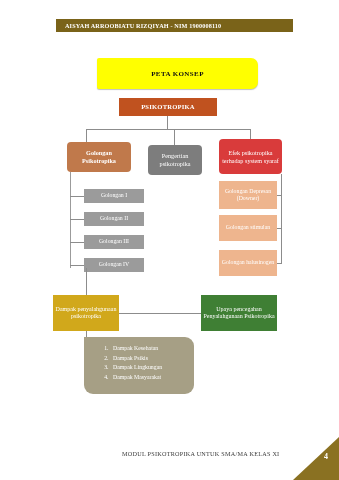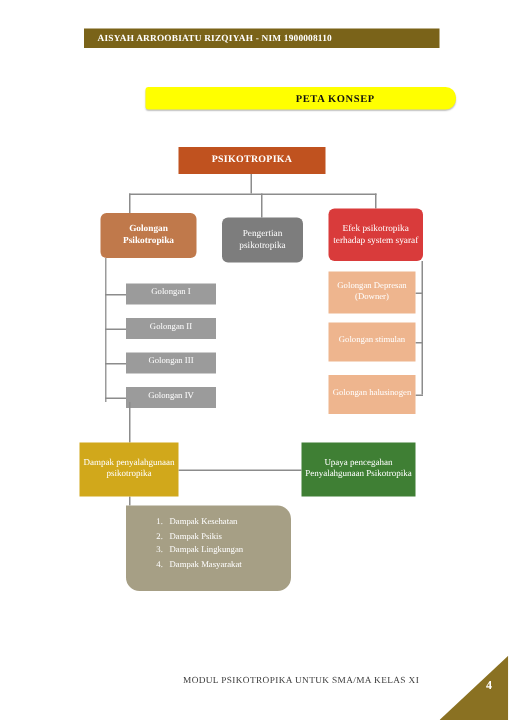--- a/index.html
+++ b/index.html
@@ -43,28 +43,27 @@
     font-weight: 700;
     white-space: nowrap;
   }
 
   
   .banner {
     position: absolute;
     left: 97px;
     top: 58px;
     width: 161px;
-    height: 15px;
+    height: 31px;
     background: #ffff00;
     border-radius: 2px 7px 7px 2px;
     display: flex;
     align-items: center;
     justify-content: center;
     box-shadow: 0 1px 1px rgba(0,0,0,0.25);
-    padding-left: 46px;
   }
   .banner span {
     font-size: 7px;
     font-weight: 700;
     color: #111111;
     letter-spacing: 0.4px;
   }
 
   
   .node {

